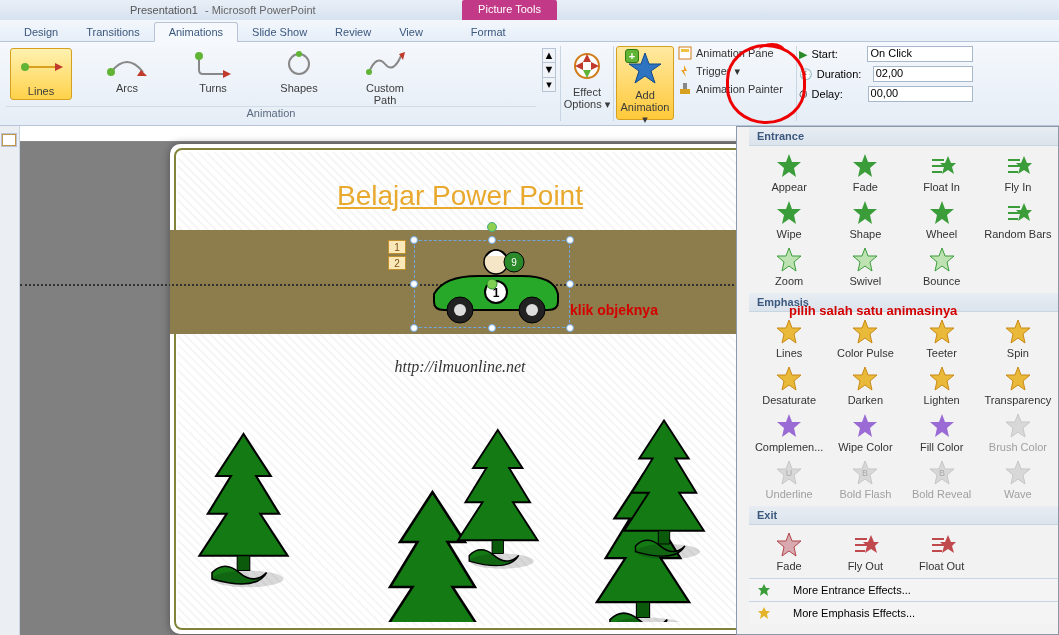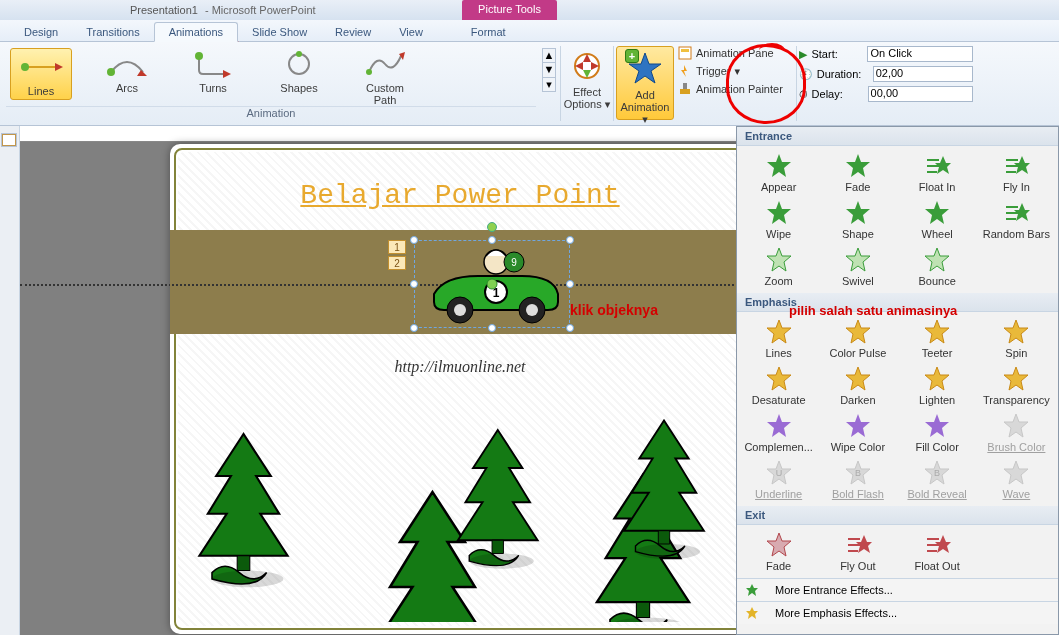--- a/index.html
+++ b/index.html
@@ -51,43 +51,43 @@
   
   .workspace { position:absolute; top:126px; left:0; right:0; bottom:0; display:flex; overflow:hidden;}
   .thumb-rail { width:20px; background:#ebeff4; border-right:1px solid #c8d5e3;}
   .thumb-rail .thumb { margin:8px 2px; width:14px; height:12px; background:#fff; border:1px solid #c2964a; outline:1px solid #b6c4d6;}
   .editor { flex:1; background:#808080; position:relative; overflow:hidden;}
   .ruler { height:16px; background:#fff; border-bottom:1px solid #888;}
   
   .slide { position:absolute; top:18px; left:150px; width:580px; height:490px; background:#fff; box-shadow:0 0 8px rgba(0,0,0,0.4); border-radius:10px; overflow:hidden; }
   .slide-border { position:absolute; inset:4px; border:2px solid #82833a; border-radius:8px; pointer-events:none; }
   .slide-hatch { position:absolute; inset:8px; background:repeating-linear-gradient(45deg,#f6f6f6 0 2px,#fff 2px 6px); border-radius:6px; z-index:0;}
-  .slide-title { position:absolute; top:36px; left:0; right:0; text-align:center; font-family:Liberation Mono, monospace; font-size:28px; color:#e8a92e; text-decoration:underline; z-index:2;}
+  .slide-title { position:absolute; top:36px; left:0; right:0; text-align:center; font-family:Liberation Sans, sans-serif; font-size:28px; color:#e8a92e; text-decoration:underline; z-index:2;}
   .slide-band { position:absolute; top:86px; left:0; right:0; height:104px; background:#8d7d4c; z-index:1;}
   .obj-selected { position:absolute; top:96px; left:244px; width:156px; height:88px; z-index:3; }
   .sel-box { position:absolute; inset:0; border:1px dashed #6fa6e0; }
   .handle { position:absolute; width:8px; height:8px; background:#fff; border:1px solid #6fa6e0; border-radius:50%; }
   .h-tl{top:-4px;left:-4px}.h-tr{top:-4px;right:-4px}.h-bl{bottom:-4px;left:-4px}.h-br{bottom:-4px;right:-4px}
   .h-t{top:-4px;left:50%;margin-left:-4px}.h-b{bottom:-4px;left:50%;margin-left:-4px}
   .h-l{top:50%;left:-4px;margin-top:-4px}.h-r{top:50%;right:-4px;margin-top:-4px}
   .rot-handle { position:absolute; top:-18px; left:50%; margin-left:-5px; width:10px; height:10px; background:#8fd14f; border:1px solid #4a8; border-radius:50%; }
   .tag-col { position:absolute; top:96px; left:218px; z-index:3;}
   .anim-tag { width:18px; height:14px; background:#fbe8b8; border:1px solid #c28f2f; color:#7a5215; font-size:10px; text-align:center; line-height:13px; margin-bottom:2px; }
   .dotted-line { position:absolute; top:140px; left:-10px; right:0; border-top:2px dotted #333; z-index:2;}
   .annot-klik { position:absolute; top:158px; left:400px; color:#d40000; font-weight:bold; font-size:14px; z-index:3;}
   .slide-url { position:absolute; top:214px; left:0; right:0; text-align:center; font-family:"Georgia",serif; font-style:italic; font-size:16px; color:#333; z-index:2;}
   .trees { position:absolute; top:248px; left:0; right:0; height:230px; z-index:2;}
   
-  .gallery { position:absolute; top:126px; left:736px; right:0; bottom:0; background:#f2f2f2; border:1px solid #8a98a9; z-index:20; }
+  .gallery { position:absolute; top:126px; left:736px; right:0; bottom:0; background:#f2f2f2; border:1px solid #8a98a9; z-index:20;padding-left:12px; }
   .gal-hdr { background:linear-gradient(#e8edf3,#dbe3ec); color:#3b587e; font-weight:bold; padding:3px 8px; border-bottom:1px solid #c8d5e3; font-size:11px;}
   .gal-grid { display:grid; grid-template-columns:repeat(4,1fr); padding:4px 2px 2px;}
   .gal-item { text-align:center; padding:2px 0 4px; font-size:11px; color:#333; }
-  .gal-item.dis { color:#a0a0a0;text-decoration:underline;}
+  .gal-item.dis { color:#a0a0a0;}
   .gal-star { width:28px; height:28px; margin:0 auto 1px; display:flex; align-items:center; justify-content:center;}
-  .gal-foot { border-top:1px solid #c8d5e3; padding:4px 8px; display:flex; align-items:center; gap:16px; background:#f4f4f4;}
+  .gal-foot { border-top:1px solid #c8d5e3; padding:4px 8px; display:flex; align-items:center; gap:22px; background:#f4f4f4;}
   .annot-pilih { position:absolute; top:176px; left:52px; color:#d40000; font-weight:bold; font-size:13px; width:260px; z-index:25;}
   
 </style>
 </head>
 <body>
 
 <div class="title-bar">
   <span class="presentation-name">Presentation1</span>
   <span class="app-name">&nbsp;-&nbsp;<span>Microsoft PowerPoint</span></span>
   <div class="picture-tools-tab">Picture Tools</div>

